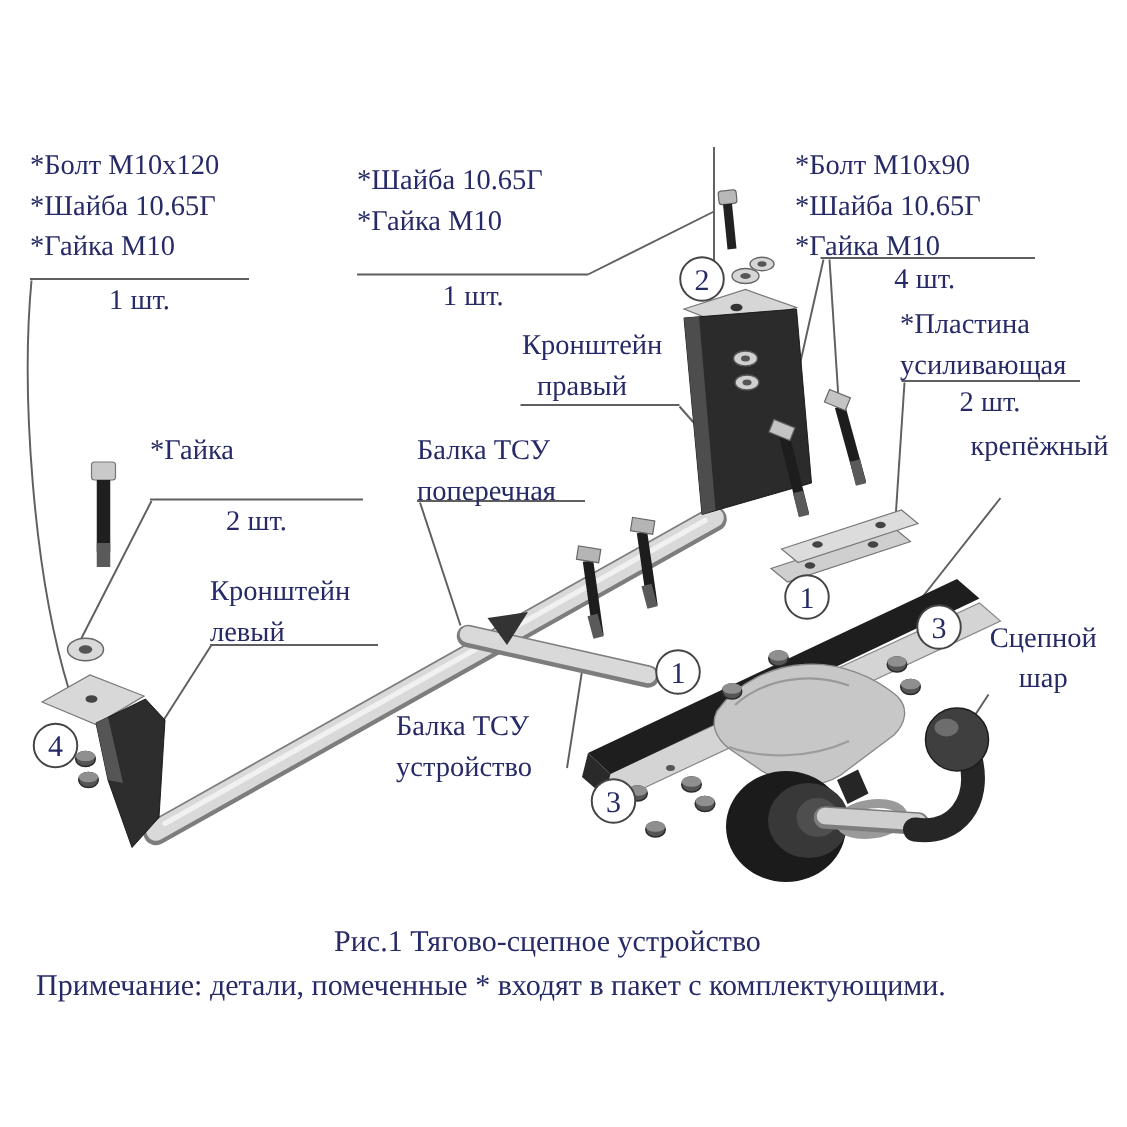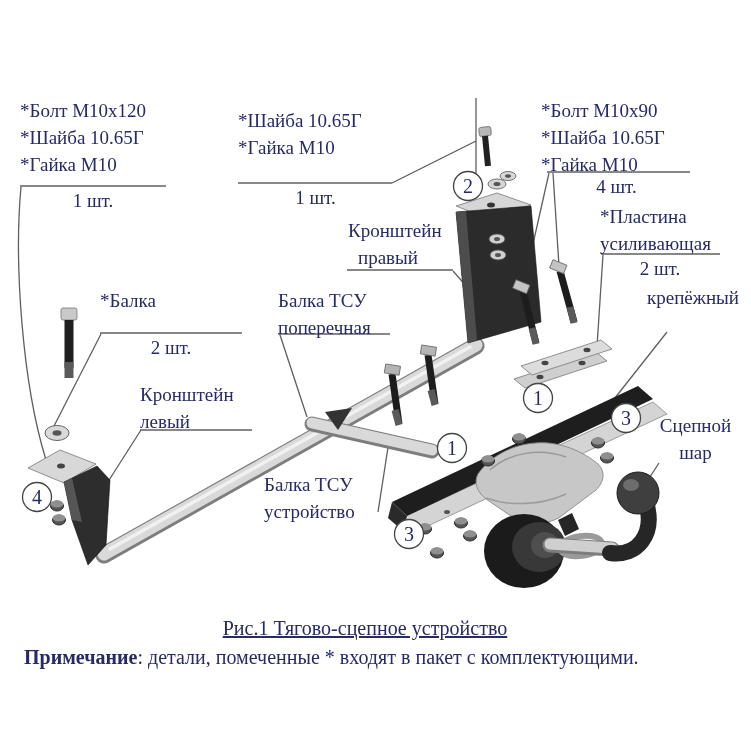--- a/index.html
+++ b/index.html
@@ -12,27 +12,27 @@
   .label{
     position:absolute;color:var(--ink,#262a66);font-size:19px;line-height:27px;
     white-space:nowrap;
   }
   .qty{
     position:absolute;color:var(--ink,#262a66);font-size:19px;line-height:27px;
     text-align:center;white-space:nowrap;
   }
   .caption{
     position:absolute;left:0;top:617px;width:730px;text-align:center;
-    color:var(--ink,#262a66);font-size:20px;text-decoration:underline;
+    color:var(--ink,#262a66);font-size:20px;
   }
   .note{
     position:absolute;left:24px;top:646px;width:720px;
     color:var(--ink,#262a66);font-size:20px;
   }
-  .note b{font-weight:bold;}
+  .note b{font-weight:normal;}
   .marker-text{
     font-family:"Liberation Serif", serif;font-size:20px;fill:var(--ink,#262a66);
   }
 </style>
 </head>
 <body>
 
 <div id="stage">
 
   <svg class="diagram" width="751" height="751" viewBox="0 0 751 751">
@@ -260,39 +260,39 @@
     <div>*Гайка М10</div>
   </div>
   <div class="qty" style="left:20px;top:187px;width:146px">1 шт.</div>
 
   <div class="label" style="left:238px;top:107px">
     <div>*Шайба 10.65Г</div>
     <div>*Гайка М10</div>
   </div>
   <div class="qty" style="left:238px;top:184px;width:155px">1 шт.</div>
 
-  <div class="label" style="left:541px;top:97px">
+  <div class="label" style="left:530px;top:97px">
     <div>*Болт М10х90</div>
     <div>*Шайба 10.65Г</div>
     <div>*Гайка М10</div>
   </div>
   <div class="qty" style="left:545px;top:173px;width:143px">4 шт.</div>
 
   <div class="label" style="left:600px;top:203px">
     <div>*Пластина</div>
     <div>усиливающая</div>
   </div>
   <div class="qty" style="left:600px;top:255px;width:120px">2 шт.</div>
 
   <div class="label" style="left:647px;top:284px">
     <div>крепёжный</div>
   </div>
 
   <div class="label" style="left:100px;top:287px">
-    <div>*Балка</div>
+    <div>*Гайка</div>
   </div>
   <div class="qty" style="left:100px;top:334px;width:142px">2 шт.</div>
 
   <div class="label" style="left:140px;top:381px">
     <div>Кронштейн</div>
     <div>левый</div>
   </div>
 
   <div class="label" style="left:348px;top:217px">
     <div>Кронштейн</div>

